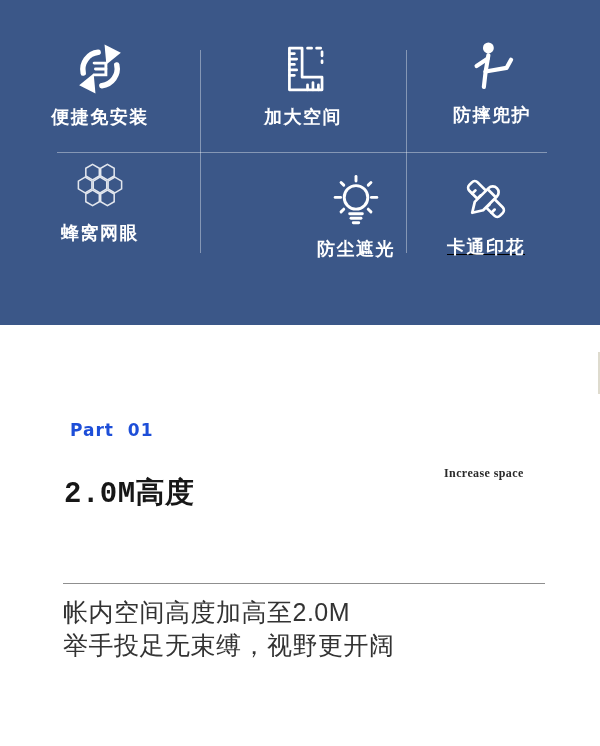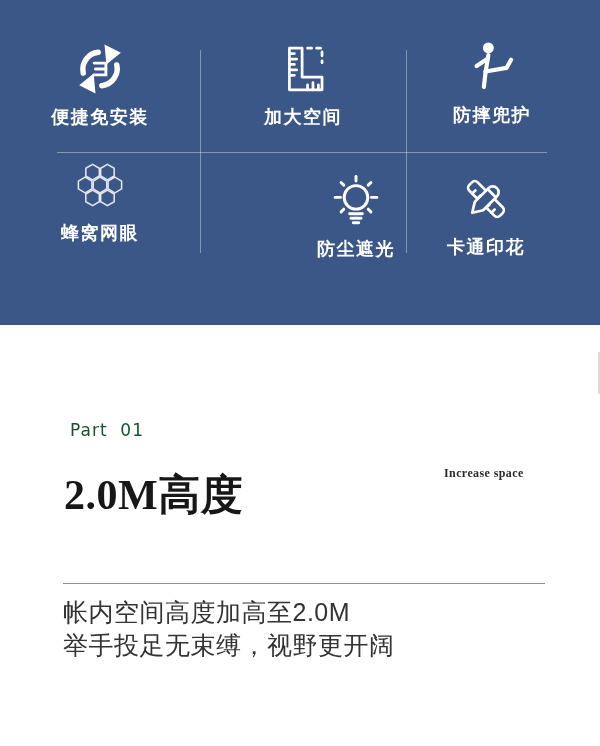--- a/index.html
+++ b/index.html
@@ -17,43 +17,43 @@
   .vline2{left:406px;top:50px;width:1px;height:203px;}
   .hline{left:57px;top:152px;width:490px;height:1px;}
   .cell{
     position:absolute;display:flex;flex-direction:column;align-items:center;
   }
   .c0{left:0;top:40px;width:200px;}
   .c1{left:200px;top:40px;width:206px;}
   .c2{left:406px;top:38px;width:172px;}
   .c3{left:0;top:156px;width:200px;}
   .c4{left:209px;top:172px;width:206px;margin-left:44px;}
-  .c5{left:406px;top:170px;width:160px;}
+  .c5{left:406px;top:170px;width:160px;text-decoration:underline;}
   .cell svg{display:block;}
   .feat-label{
     margin-top:10px;color:#ffffff;font-size:18px;font-weight:600;
     letter-spacing:1.5px;line-height:1.1;
   }
   .part-label{
     position:absolute;left:70px;top:420px;
-    font-size:17px;font-weight:400;color:#14532d;
+    font-size:17px;font-weight:700;color:#1d4ed8;
     letter-spacing:1px;white-space:pre;
     font-family:"DejaVu Sans", sans-serif;
   }
   .watermark{
     position:absolute;left:444px;top:466px;
     font-size:12px;font-weight:700;color:#2a2a2a;
     letter-spacing:0.4px;
     font-family:Liberation Serif, serif;
   }
   .headline{
     position:absolute;left:64px;top:471px;
-    font-size:42px;line-height:48px;font-weight:800;color:#171717;
+    font-size:29px;line-height:48px;font-weight:800;color:#171717;
     letter-spacing:0.5px;
-    font-family:Liberation Serif, serif;
+    font-family:Liberation Mono, monospace;
     text-align:center;
   }
   .rule{
     position:absolute;left:63px;top:583px;width:482px;height:1px;
     background:#8f8f8f;
   }
   .desc{
     position:absolute;left:63px;
     font-size:25px;line-height:22px;color:#333333;font-weight:400;
     letter-spacing:0.5px;

